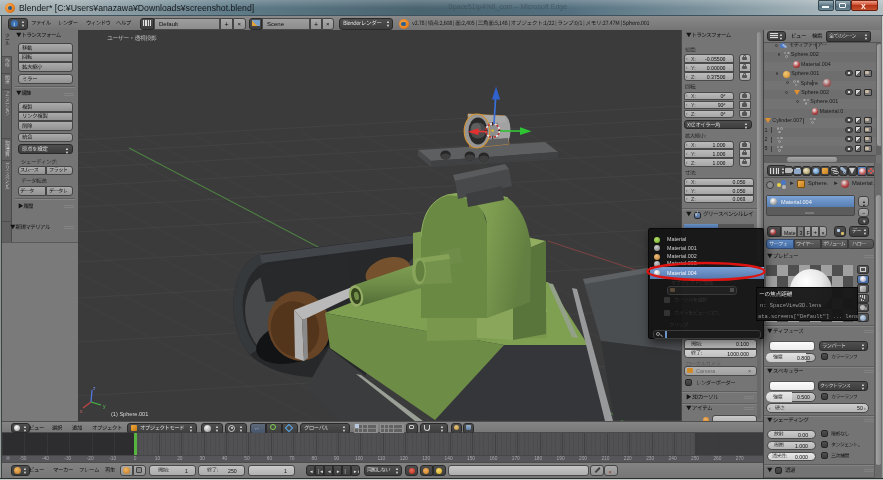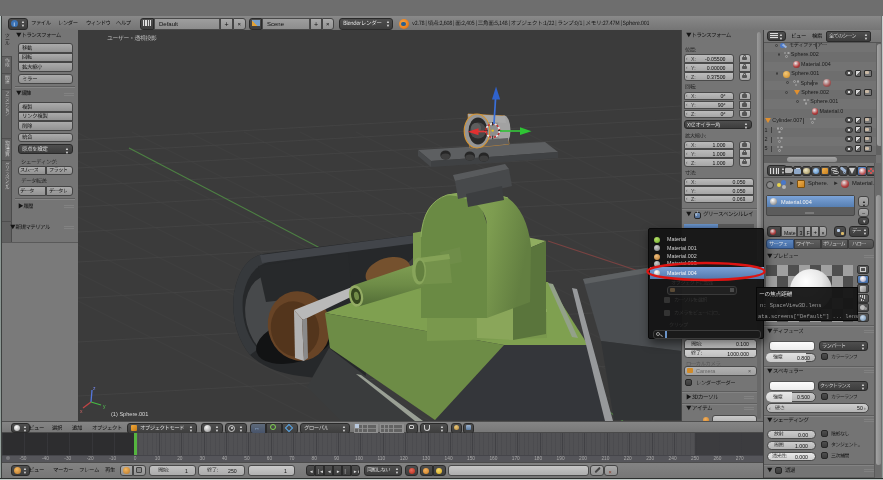--- a/index.html
+++ b/index.html
@@ -13,20 +13,34 @@
 .lat { position:absolute; white-space:nowrap; }
 .updn { position:absolute; right:2px; top:2px; font-size:4px; color:#d5d5d5; line-height:4px; letter-spacing:0; }
 .updnb { position:absolute; right:2px; top:2.5px; font-size:4px; color:#222; line-height:4px; }
 .chk { position:absolute; width:7px; height:7px; background:linear-gradient(#4e4e4e,#3b3b3b); border:1px solid #272727; border-radius:2px; }
 .dot3 { position:absolute; width:10px; height:1px; background:#8f8f8f; box-shadow:0 2px 0 #8f8f8f; opacity:.5; }
 </style>
 </head>
 <body>
 <div id="win">
 
+<div class="abs" id="titlebar" style="left:0;top:0;width:883px;height:16px;background:linear-gradient(90deg,#a9b4b6 0,#9aa9ae 80px,#607c89 230px,#49636f 420px,#547080 570px,#7c939d 710px,#a3b2b8 815px,#b4bfc2 883px);border-bottom:1px solid #3e525e;">
+  <div class="abs" style="left:0;top:0;width:883px;height:8px;background:linear-gradient(rgba(255,255,255,0.22),rgba(255,255,255,0));"></div>
+  <div class="abs" style="left:5px;top:3px;width:10px;height:10px;border-radius:5px;background:radial-gradient(circle at 35% 35%,#f8ab54,#e87d1e 60%,#a04e08);"></div>
+  <div class="abs" style="left:8px;top:6px;width:4px;height:4px;border-radius:2px;background:#2a5d8a;"></div>
+  <div class="lat" style="left:19px;top:3px;font-size:8.7px;color:#15191d;">Blender* [C:¥Users¥anazawa¥Downloads¥screenshot.blend]</div>
+  <div class="lat" style="left:448px;top:2.5px;font-size:7px;color:#36454e;filter:blur(0.7px);opacity:.55;">Space51\p4%8_com  –  Microsoft Edge</div>
+
+  <div class="abs" style="left:818px;top:0;width:16px;height:11px;background:linear-gradient(#9db0b9,#5d7785 50%,#4e6977 52%,#6b8592);border:1px solid #37474f;border-radius:0 0 2px 2px;"></div>
+  <div class="abs" style="left:822px;top:6px;width:7px;height:2px;background:#f2f6f8;"></div>
+  <div class="abs" style="left:835px;top:0;width:16px;height:11px;background:linear-gradient(#9db0b9,#5d7785 50%,#4e6977 52%,#6b8592);border:1px solid #37474f;border-radius:0 0 2px 2px;"></div>
+  <div class="abs" style="left:839px;top:2.5px;width:7px;height:5px;border:1px solid #f2f6f8;border-radius:1px;"></div>
+  <div class="abs" style="left:851px;top:0;width:27px;height:11px;background:linear-gradient(#eda28b,#cf4b2e 45%,#b33518 50%,#c4502f);border:1px solid #6e1f0d;border-radius:0 0 2px 2px;"></div>
+  <div class="lat" style="left:861px;top:0.5px;font-size:8.5px;font-weight:bold;color:#fbe9e4;">x</div>
+</div>
 
 <div class="abs" id="infohdr" style="left:2px;top:16px;width:879px;height:15px;background:linear-gradient(#898989,#757575);border-bottom:1px solid #4c4c4c;">
   <div class="btnd" style="left:6px;top:1.5px;width:20px;height:12px;"></div>
   <div class="abs" style="left:9px;top:4px;width:7px;height:7px;border-radius:4px;background:#3a72b5;"></div>
   <div class="lat" style="left:11.5px;top:4.5px;font-size:6px;color:#fff;">i</div>
   <div class="abs updn" style="left:19px;top:4px;">▲<br>▼</div>
   <svg class="abs" style="left:29.0px;top:3.5px;" width="20" height="6" viewBox="0 -4.75 20 6">
         <path d="M4.6 -3.6 4.3 -3.8C4.2 -3.8 4.1 -3.8 4 -3.8C3.8 -3.8 1.6 -3.8 1.3 -3.8C1.1 -3.8 0.9 -3.8 0.8 -3.8V-3.3C0.9 -3.3 1.1 -3.3 1.3 -3.3C1.6 -3.3 3.8 -3.3 4.1 -3.3C4 -2.8 3.8 -2.1 3.4 -1.6C2.9 -1 2.3 -0.6 1.3 -0.3L1.6 0.1C2.6 -0.2 3.3 -0.7 3.8 -1.3C4.2 -1.9 4.4 -2.8 4.6 -3.3C4.6 -3.4 4.6 -3.5 4.6 -3.6Z M9.6 -2.7 9.3 -3C9.3 -2.9 9.1 -2.9 9 -2.9C8.8 -2.9 6.6 -2.9 6.4 -2.9C6.2 -2.9 6 -2.9 5.9 -3V-2.5C6 -2.5 6.2 -2.5 6.4 -2.5C6.6 -2.5 8.6 -2.5 8.9 -2.5C8.8 -2.3 8.4 -1.8 8 -1.6L8.4 -1.3C8.9 -1.7 9.3 -2.3 9.5 -2.6C9.5 -2.6 9.5 -2.7 9.6 -2.7ZM7.8 -2.2H7.3C7.3 -2.1 7.3 -2 7.3 -1.8C7.3 -1.1 7.2 -0.6 6.5 -0.1C6.4 0 6.2 0.1 6.1 0.1L6.5 0.4C7.6 -0.2 7.7 -1 7.8 -2.2Z M10.3 -1.9 10.5 -1.5C11.2 -1.8 12 -2.1 12.5 -2.4V-0.4C12.5 -0.2 12.5 0.1 12.5 0.2H13C13 0.1 13 -0.2 13 -0.4V-2.7C13.6 -3.1 14 -3.5 14.5 -3.9L14.1 -4.2C13.7 -3.8 13.2 -3.3 12.6 -3C12 -2.6 11.2 -2.2 10.3 -1.9Z M17.5 -0.1 17.8 0.1C17.9 0.1 17.9 0 18 0C18.6 -0.3 19.4 -0.9 19.8 -1.5L19.6 -1.9C19.2 -1.3 18.5 -0.8 18 -0.5C18 -0.7 18 -3.3 18 -3.7C18 -3.9 18 -4 18 -4H17.5C17.5 -4 17.6 -3.9 17.6 -3.7C17.6 -3.3 17.6 -0.7 17.6 -0.4C17.6 -0.3 17.6 -0.2 17.5 -0.1ZM15.1 -0.1 15.5 0.1C15.9 -0.2 16.3 -0.8 16.4 -1.4C16.6 -1.9 16.6 -3 16.6 -3.6C16.6 -3.8 16.6 -4 16.6 -4H16.1C16.1 -3.9 16.2 -3.8 16.2 -3.6C16.2 -3 16.2 -2 16 -1.5C15.8 -0.9 15.5 -0.5 15.1 -0.1Z" fill="#0f0f0f"></path>
       </svg>
   <svg class="abs" style="left:56.0px;top:3.5px;" width="20" height="6" viewBox="0 -4.75 20 6">

